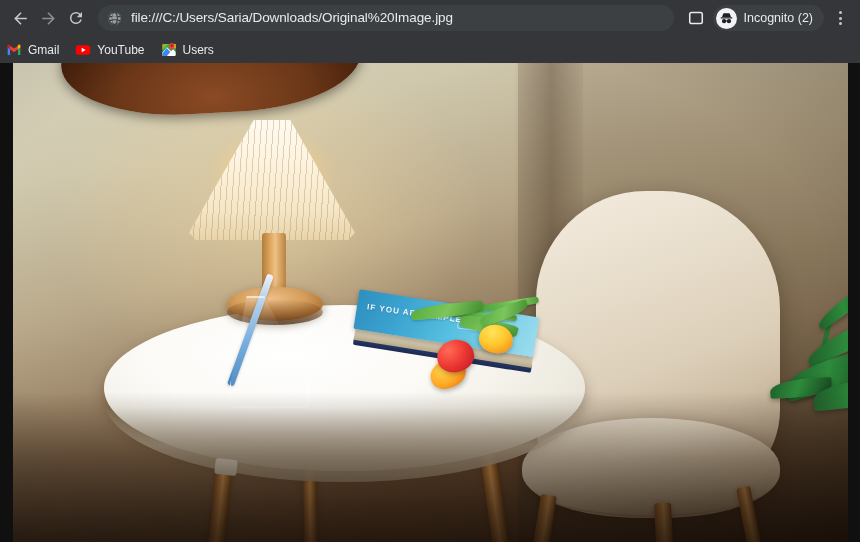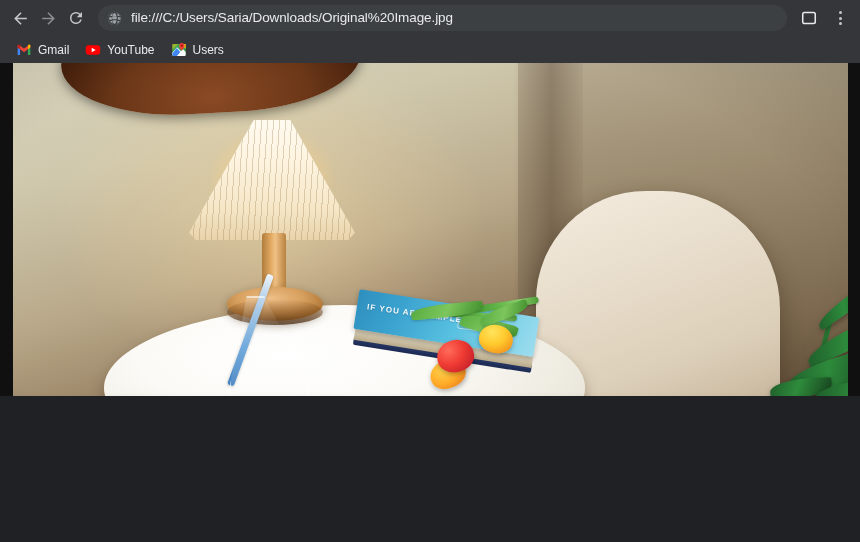--- a/index.html
+++ b/index.html
@@ -11,21 +11,21 @@
     width: 860px;
     height: 542px;
     overflow: hidden;
     font-family: "Liberation Sans", sans-serif;
     -webkit-font-smoothing: antialiased;
   }
 
   #browser {
     position: relative;
     width: 860px;
-    height: 396px;
+    height: 542px;
     background: #be185d;
     overflow: hidden;
   }
 
   
   .toolbar {
     position: absolute;
     top: 0; left: 0;
     width: 860px;
     height: 36px;
@@ -124,21 +124,21 @@
 
   
   .bookmarks {
     position: absolute;
     top: 36px; left: 0;
     width: 860px;
     height: 27px;
     background: #35363a;
     display: flex;
     align-items: center;
-    padding-left: 12px;
+    padding-left: 2px;
     box-sizing: border-box;
   }
   .bm {
     display: flex;
     align-items: center;
     height: 21px;
     padding: 0 8px 0 4px;
     border-radius: 4px;
     margin-right: 4px;
   }
@@ -486,20 +486,32 @@
       <span class="url-text">file:///C:/Users/Saria/Downloads/Original%20Image.jpg</span>
     </div>
 
     <div class="panel-btn">
       <svg width="16" height="16" viewBox="0 0 24 24">
         <rect x="2.6" y="3.6" width="18.8" height="16.8" rx="2.6" fill="none" stroke="#e8eaed" stroke-width="2.3"></rect>
         <rect x="14.6" y="5.6" width="4.8" height="12.8" rx="1" fill="#e8eaed" opacity="0"></rect>
       </svg>
     </div>
 
+    <div class="incognito-pill">
+      <span class="incognito-badge">
+        <svg width="15" height="15" viewBox="0 0 24 24">
+          <path d="M8 3.6h8c.7 0 1.3.4 1.5 1l1.6 5.1H4.9l1.6-5.1c.2-.6.8-1 1.5-1z" fill="#202124"></path>
+          <rect x="2.6" y="10.1" width="18.8" height="1.9" rx="0.95" fill="#202124"></rect>
+          <circle cx="8.1" cy="16.1" r="3.5" fill="#202124"></circle>
+          <circle cx="15.9" cy="16.1" r="3.5" fill="#202124"></circle>
+          <rect x="10.5" y="15.1" width="3" height="1.6" fill="#202124"></rect>
+        </svg>
+      </span>
+      <span class="incognito-label">Incognito (2)</span>
+    </div>
 
     <div class="menu-btn">
       <span class="menu-dot"></span>
       <span class="menu-dot"></span>
       <span class="menu-dot"></span>
     </div>
   </div>
 
   <div class="bookmarks">
 

